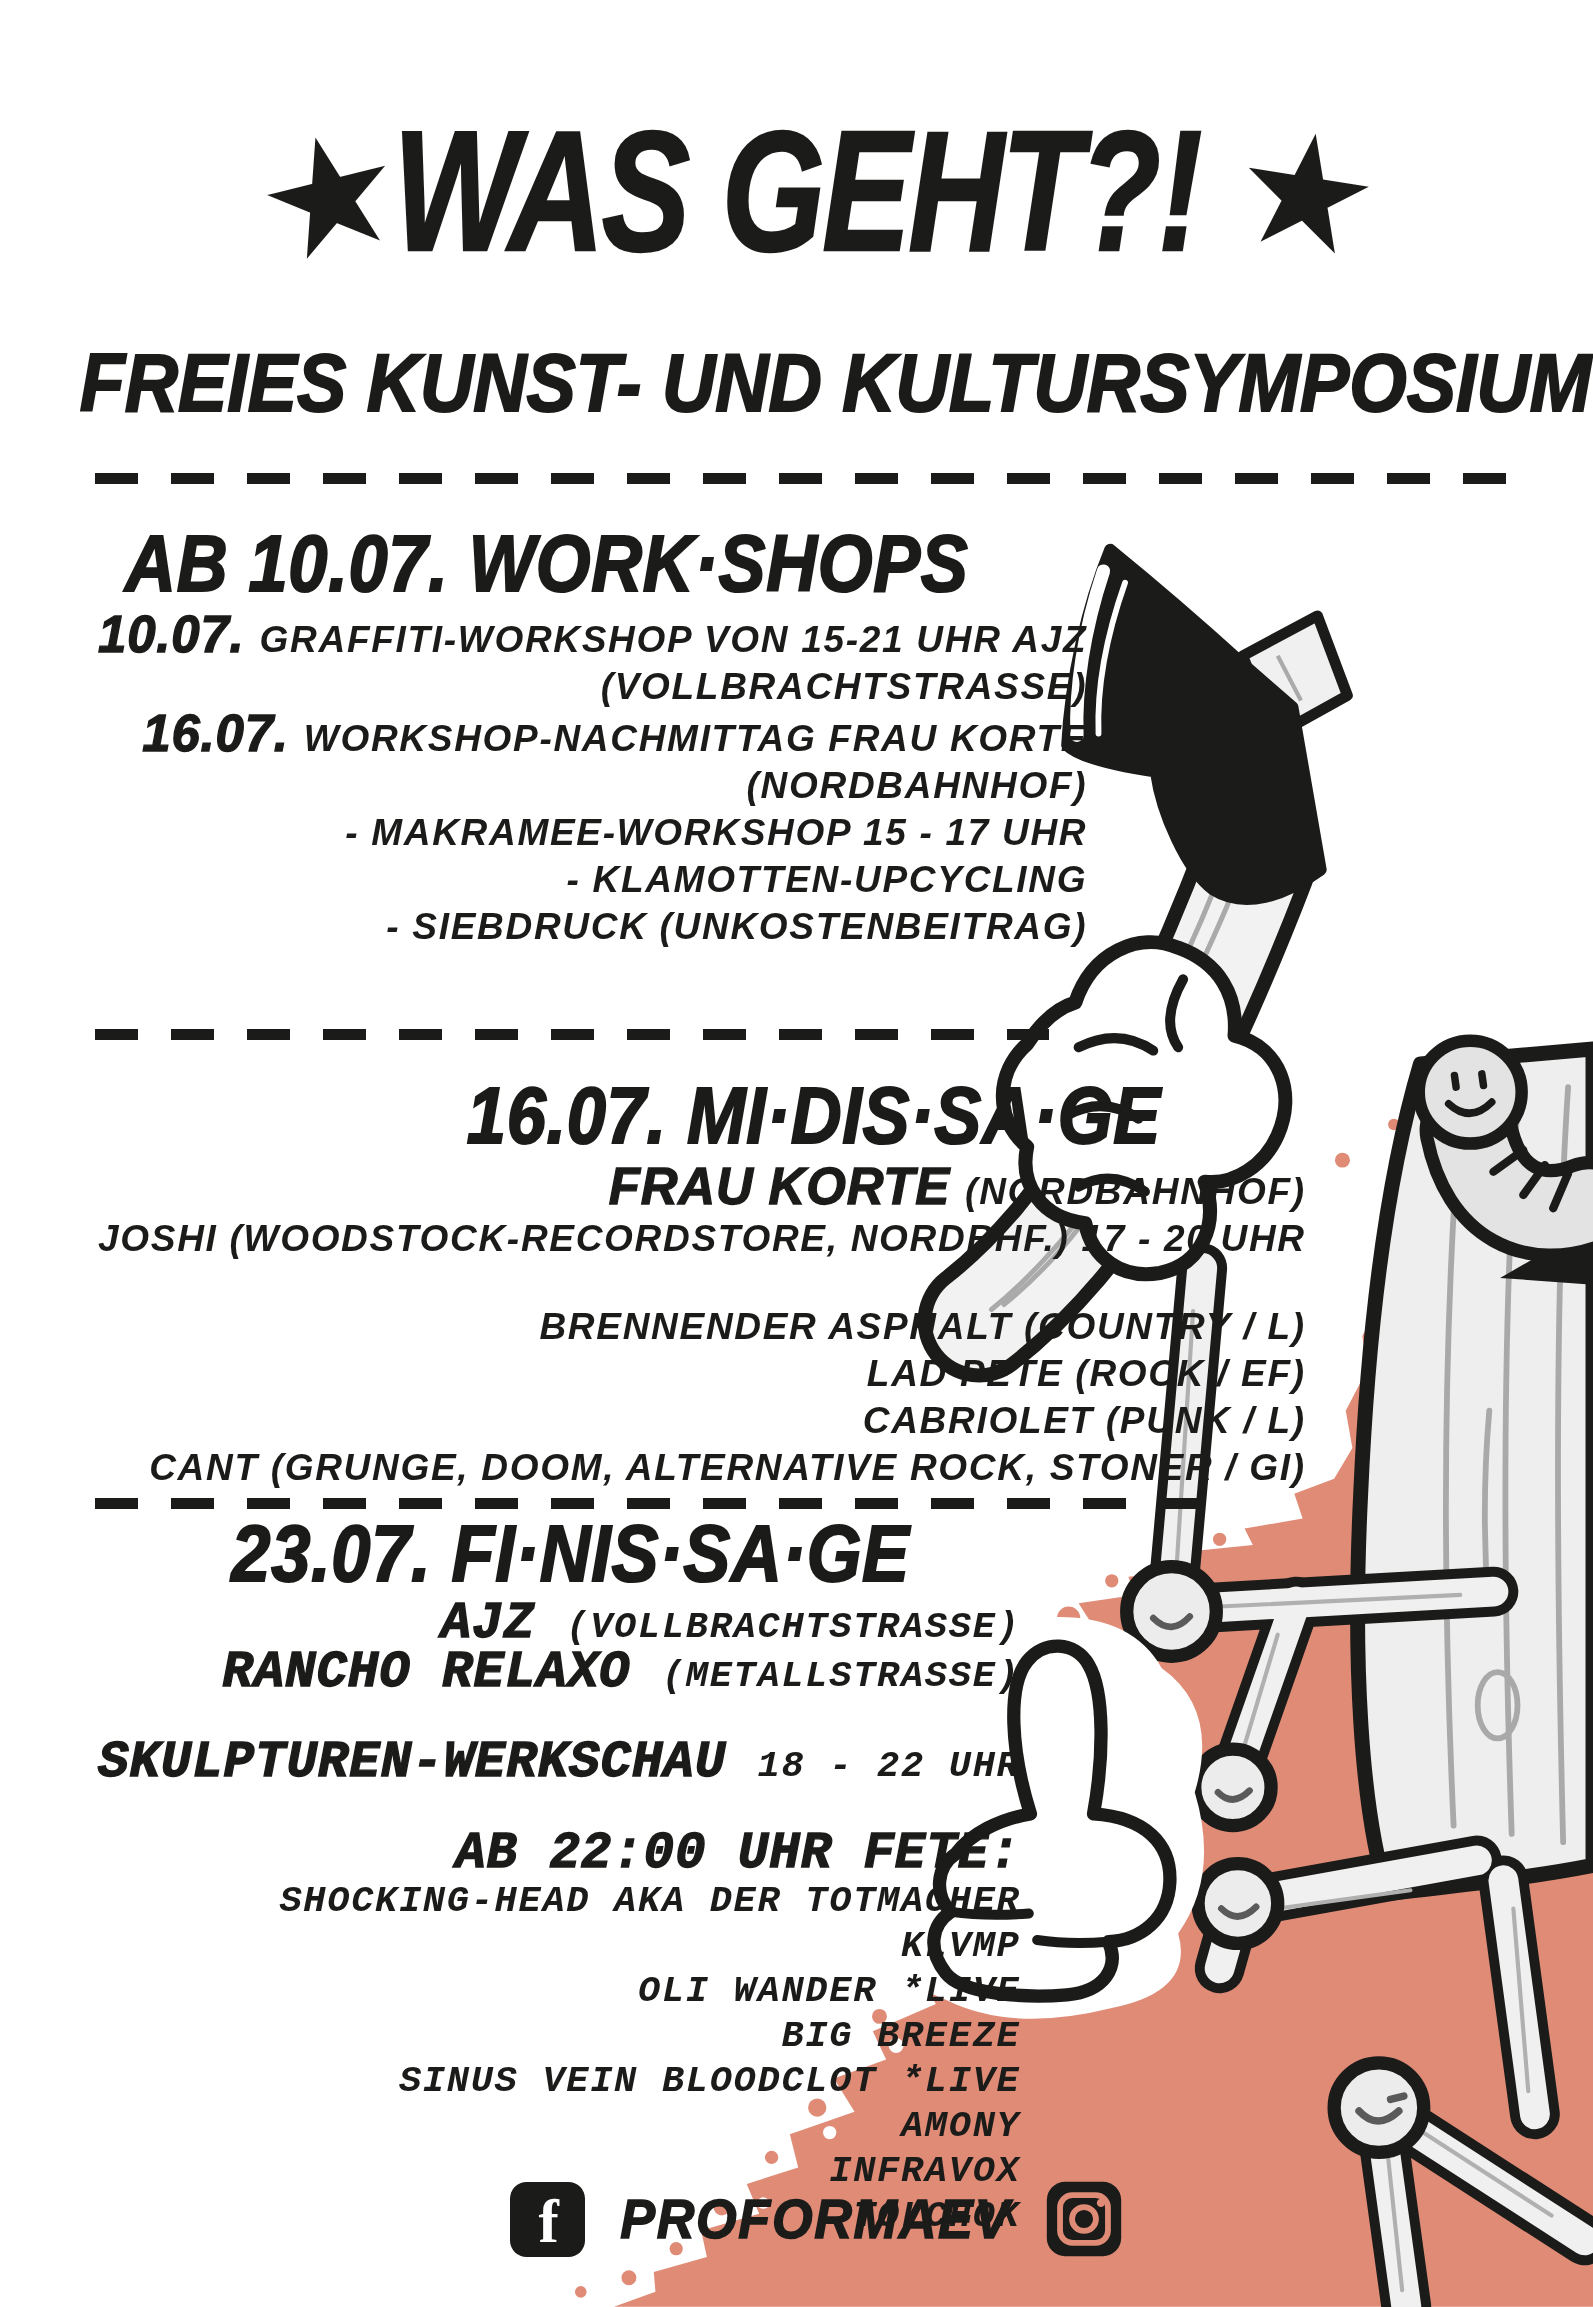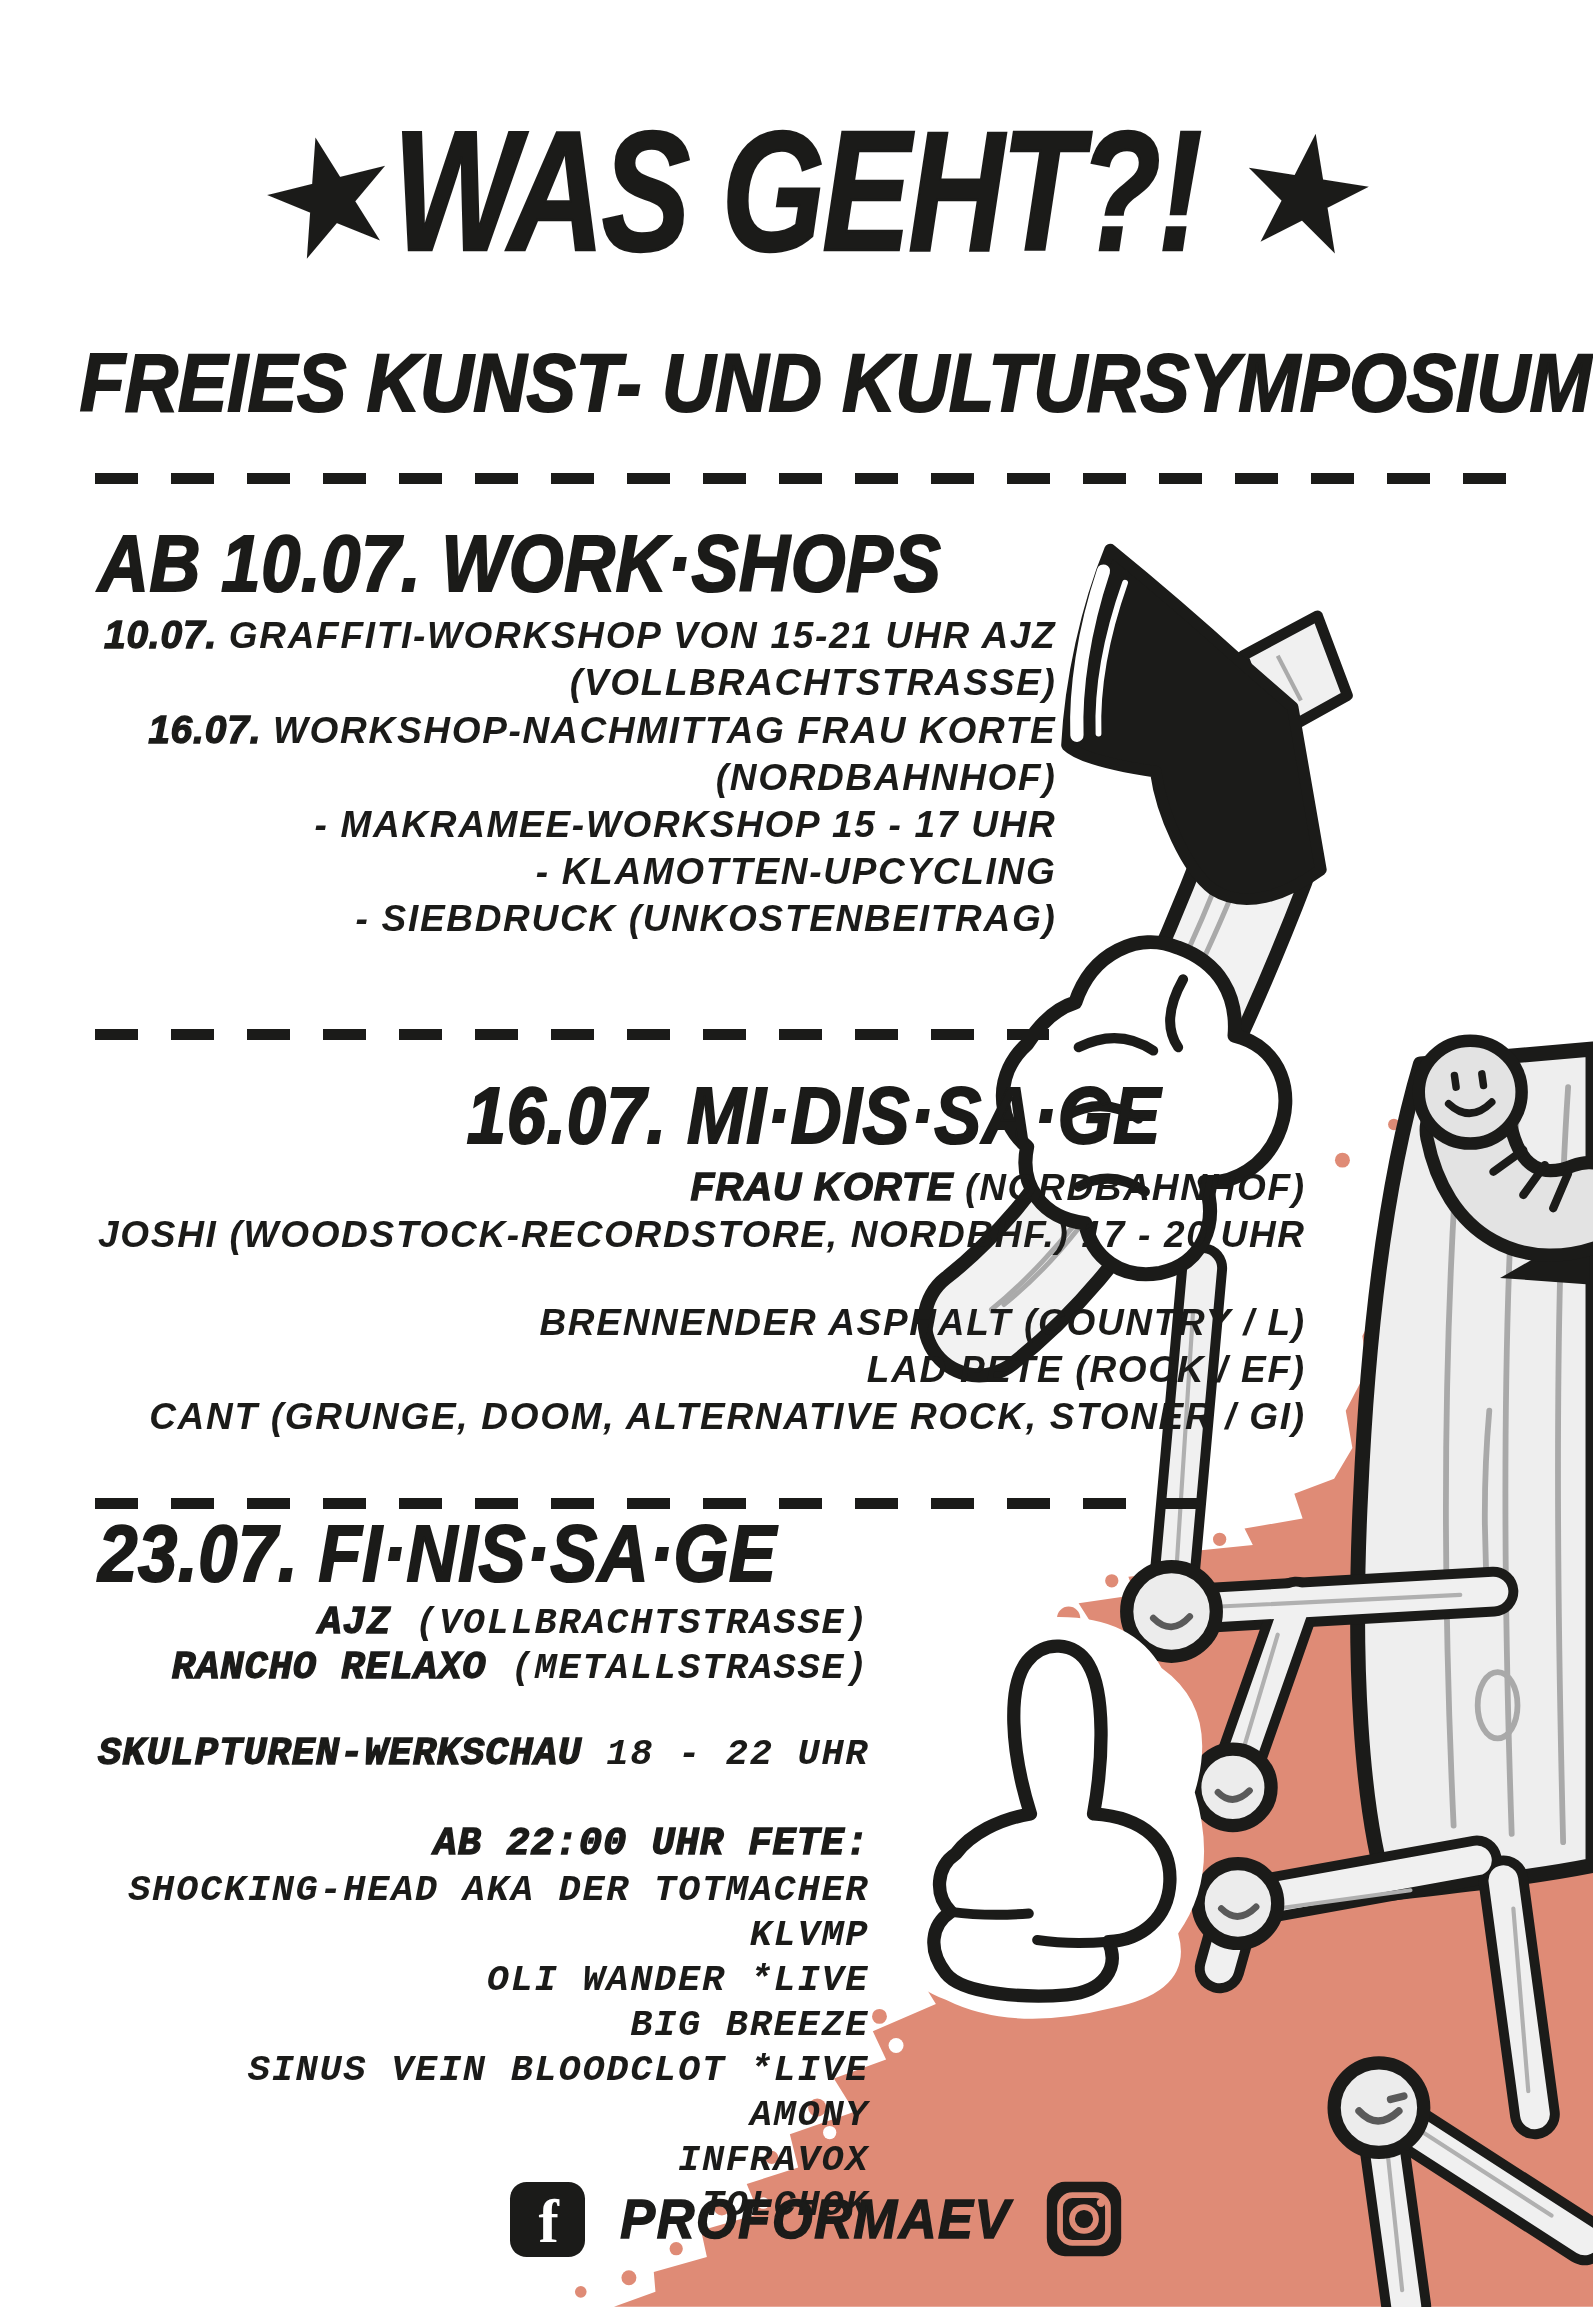--- a/index.html
+++ b/index.html
@@ -25,21 +25,21 @@
   .dash2{left:95px;top:1029px;width:954px;}
   .dash3{left:95px;top:1498px;width:1108px;}
 
   
   .sec{position:absolute;z-index:1;left:98px;font-style:italic;text-align:right;}
   .sec0{top:524px;}  .sec1{top:1076px;}  .sec2{top:1514px;}
   .sec .h{margin:0 0 6.6px 0;font-size:80px;line-height:1;font-weight:bold;letter-spacing:0.8px;
           transform:scaleX(.88);transform-origin:left center;-webkit-text-stroke:2.1px #1b1b19;white-space:nowrap;}
   .ln{font-size:37px;font-weight:bold;letter-spacing:1.7px;line-height:47px;white-space:nowrap;}
   .sec2 .ln{line-height:45px;font-family:Liberation Mono, monospace;}
-  .ln .b{font-size:39px;-webkit-text-stroke:1.3px #1b1b19;letter-spacing:0.8px;}
+  .ln .b{font-size:51px;-webkit-text-stroke:1.3px #1b1b19;letter-spacing:0.8px;}
   .ln.fete{font-size:47px;line-height:48px;-webkit-text-stroke:1.5px #1b1b19;}
   .sp{height:41px;}
 
   
   .footer{position:absolute;z-index:2;left:510px;top:2181px;display:flex;align-items:center;gap:25px;}
   .fb{width:75px;height:75px;background:#1b1b19;border-radius:16.6px;position:relative;}
   .fb span{position:absolute;left:50%;top:50%;transform:translate(-44%,-46%);
            color:#fff;font-size:61px;font-weight:bold;font-family:"Liberation Serif",serif;}
   .handle{font-style:italic;font-weight:bold;font-size:55px;letter-spacing:1.7px;
           -webkit-text-stroke:1.5px #1b1b19;transform:scaleX(.95);}
@@ -231,20 +231,21 @@
         <div class="ln">- KLAMOTTEN-UPCYCLING</div>
         <div class="ln">- SIEBDRUCK (UNKOSTENBEITRAG)</div>
       </section>
       <section class="sec sec1">
         <h2 class="h">16.07. MI·DIS·SA·GE</h2>
         <div class="ln"><span class="b">FRAU KORTE </span>(NORDBAHNHOF)</div>
         <div class="ln">JOSHI (WOODSTOCK-RECORDSTORE, NORDBHF.) 17 - 20 UHR</div>
         <div class="sp"></div>
         <div class="ln">BRENNENDER ASPHALT (COUNTRY / L)</div>
         <div class="ln">LAD PETE (ROCK / EF)</div>
+        <div class="ln">CABRIOLET (PUNK / L)</div>
         <div class="ln">CANT (GRUNGE, DOOM, ALTERNATIVE ROCK, STONER / GI)</div>
       </section>
       <section class="sec sec2">
         <h2 class="h">23.07. FI·NIS·SA·GE</h2>
         <div class="ln"><span class="b">AJZ </span>(VOLLBRACHTSTRASSE)</div>
         <div class="ln"><span class="b">RANCHO RELAXO </span>(METALLSTRASSE)</div>
         <div class="sp"></div>
         <div class="ln"><span class="b">SKULPTUREN-WERKSCHAU </span>18 - 22 UHR</div>
         <div class="sp"></div>
         <div class="ln fete"><span class="b">AB 22:00 UHR FETE:</span></div>

